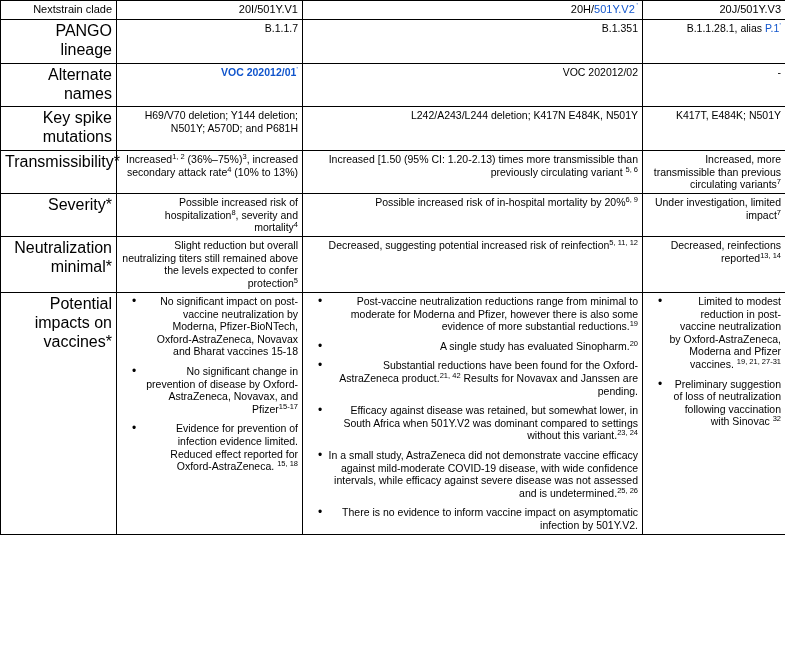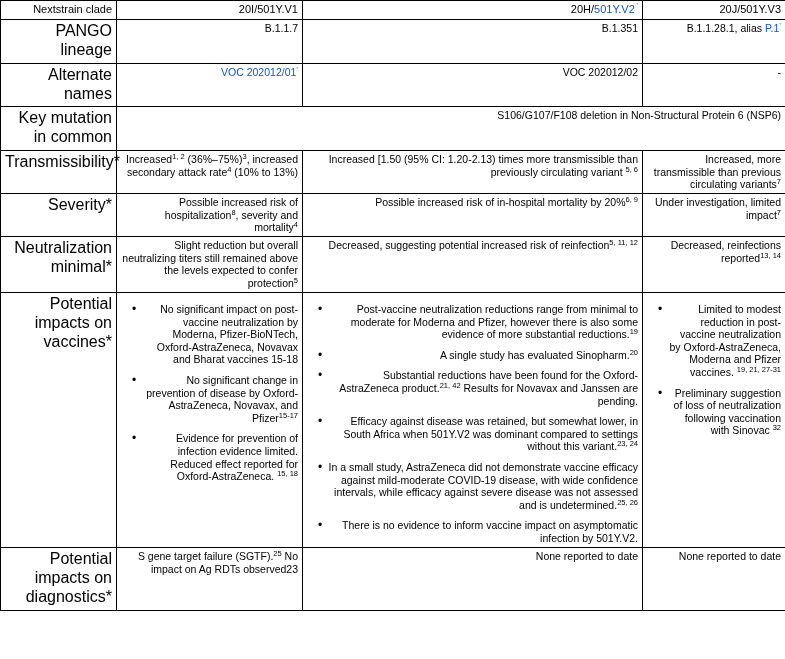--- a/index.html
+++ b/index.html
@@ -41,21 +41,21 @@
     font-size: 11px;
   }
   .blue { color: #1155cc; }
   sup { font-size: 7.5px; line-height: 0; vertical-align: super; }
   ul.bullets {
     margin: 0; padding: 0 0 0 12px;
     list-style: none;
   }
   ul.bullets > li {
     position: relative;
-    margin: 8px 0 7px 0;
+    margin: 0 0 7px 0;
     padding-left: 9px;
     line-height: 1.2;
   }
   ul.bullets > li:last-child { margin-bottom: 0; }
   ul.bullets > li:before {
     content: "\2022";
     position: absolute;
     left: -1px;
     top: -1px;
     font-size: 12px;
@@ -83,32 +83,34 @@
     <tr>
       <td class="rowhead">PANGO lineage</td>
       <td>B.1.1.7</td>
       <td>B.1.351</td>
       <td><span>B.1.1.28.1, alias </span><span class="blue">P.1</span><sup class="blue">’</sup></td>
     </tr>
 
 
     <tr>
       <td class="rowhead">Alternate names</td>
-      <td><span class="blue" style="font-weight:normal">VOC 202012/01</span><sup class="blue">’</sup></td>
+      <td><span class="blue" style="font-weight:bold">VOC 202012/01</span><sup class="blue">’</sup></td>
       <td>VOC 202012/02</td>
       <td>-</td>
     </tr>
 
 
 
+    <tr>
+      <td class="rowhead">Key spike mutations</td>
+      <td>H69/V70 deletion; Y144 deletion; N501Y; A570D;  and P681H</td>
+      <td>L242/A243/L244 deletion; K417N E484K, N501Y</td>
+      <td>K417T, E484K; N501Y</td>
+    </tr>
 
-    <tr>
-      <td class="rowhead">Key mutation in common</td>
-      <td colspan="3">S106/G107/F108 deletion in Non-Structural Protein 6 (NSP6)</td>
-    </tr>
 
     <tr>
       <td class="rowhead">Transmissibility*</td>
       <td>Increased<sup>1, 2</sup> (36%–75%)<sup>3</sup>, increased secondary attack rate<sup>4</sup> (10% to 13%)</td>
       <td>Increased [1.50 (95% CI: 1.20-2.13) times more transmissible than previously circulating variant <sup>5, 6</sup></td>
       <td>Increased, more transmissible than previous circulating variants<sup>7</sup></td>
     </tr>
 
     <tr>
       <td class="rowhead">Severity*</td>
@@ -144,21 +146,15 @@
           </ul>
         </td>
       <td>
           <ul class="bullets">
             <li>Limited to modest reduction in post-vaccine neutralization by Oxford-AstraZeneca, Moderna and Pfizer vaccines. <sup>19, 21, 27-31</sup></li>
             <li>Preliminary suggestion of loss of neutralization following vaccination with Sinovac <sup>32</sup></li>
           </ul>
         </td>
     </tr>
 
-    <tr>
-      <td class="rowhead">Potential impacts on diagnostics*</td>
-      <td>S gene target failure (SGTF).<sup>25</sup> No impact on Ag RDTs observed23</td>
-      <td>None reported to date</td>
-      <td>None reported to date</td>
-    </tr>
 
   </tbody>
 </table>
 
 </body></html>

